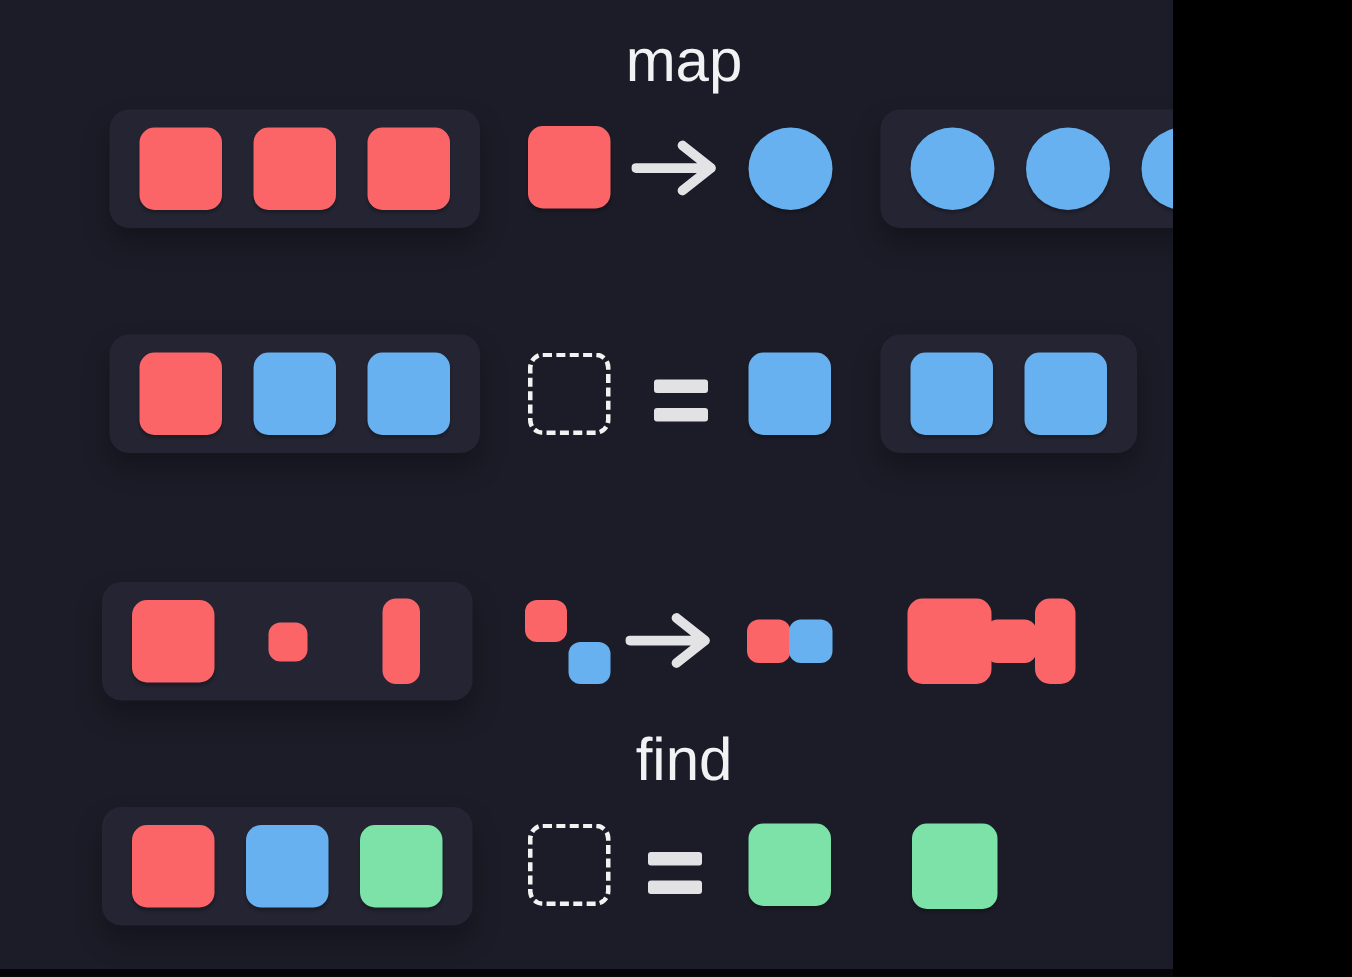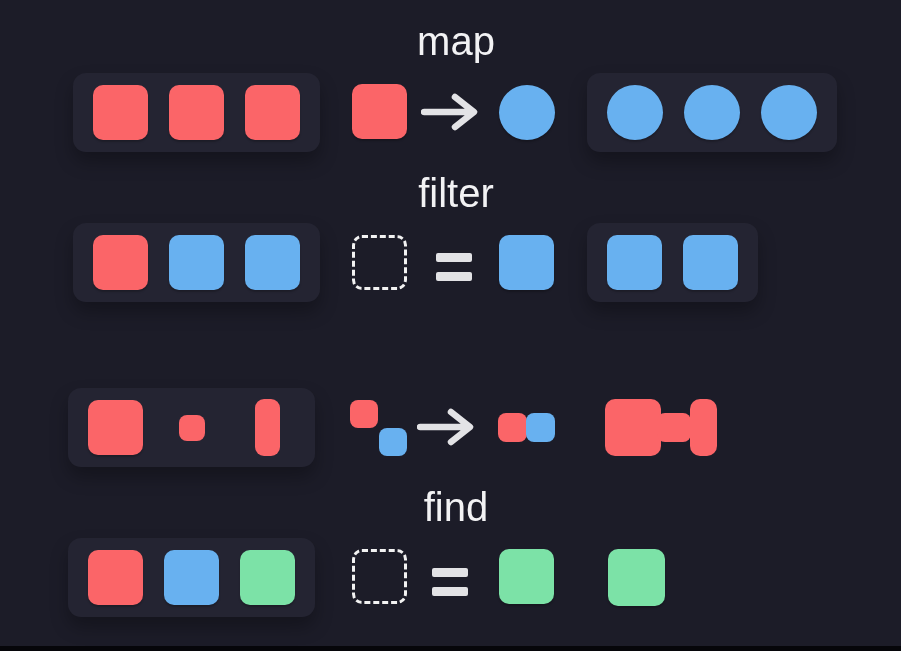--- a/index.html
+++ b/index.html
@@ -1,17 +1,17 @@
 <!DOCTYPE html>
 <html style="--bg: #1c1c28; --tray: #242432; --red: #fb6568; --blue: #68b1f0; --green: #7ce2a7; --light: #e2e2e5; --title: #f2f2f4; --edge: #06060a;"><head>
 <meta charset="utf-8">
 <style>
   html,body{margin:0;padding:0;background:#000;}
   .canvas{
-    position:relative;width:901px;height:651px;overflow:hidden;
+    position:relative;width:782px;height:651px;overflow:hidden;
     background:var(--bg,#1c1c28);
     font-family:"Liberation Sans",sans-serif;
   }
   .row-title{
     position:absolute;left:340px;width:232px;text-align:center;
     font-size:40px;line-height:42px;font-weight:400;color:var(--title,#f2f2f4);
   }
   .tray{
     position:absolute;height:79px;background:var(--tray,#242432);
     border-radius:13px;display:flex;align-items:center;
@@ -65,21 +65,20 @@
     </svg>
   </div>
   <div class="abs circle blue" style="left:499px;top:85px;"></div>
 
   <div class="tray" style="left:587px;top:73px;">
     <div class="circle blue"></div>
     <div class="circle blue"></div>
     <div class="circle blue"></div>
   </div>
 
-  <div class="row-title" style="top:172px;">filter</div>
 
   <div class="tray" style="left:73px;top:223px;">
     <div class="sq red"></div>
     <div class="sq blue"></div>
     <div class="sq blue"></div>
   </div>
 
   <div class="abs dashed" style="left:352px;top:235px;"></div>
   <div class="abs equals" style="left:436px;top:253px;">
     <div class="bar"></div>

